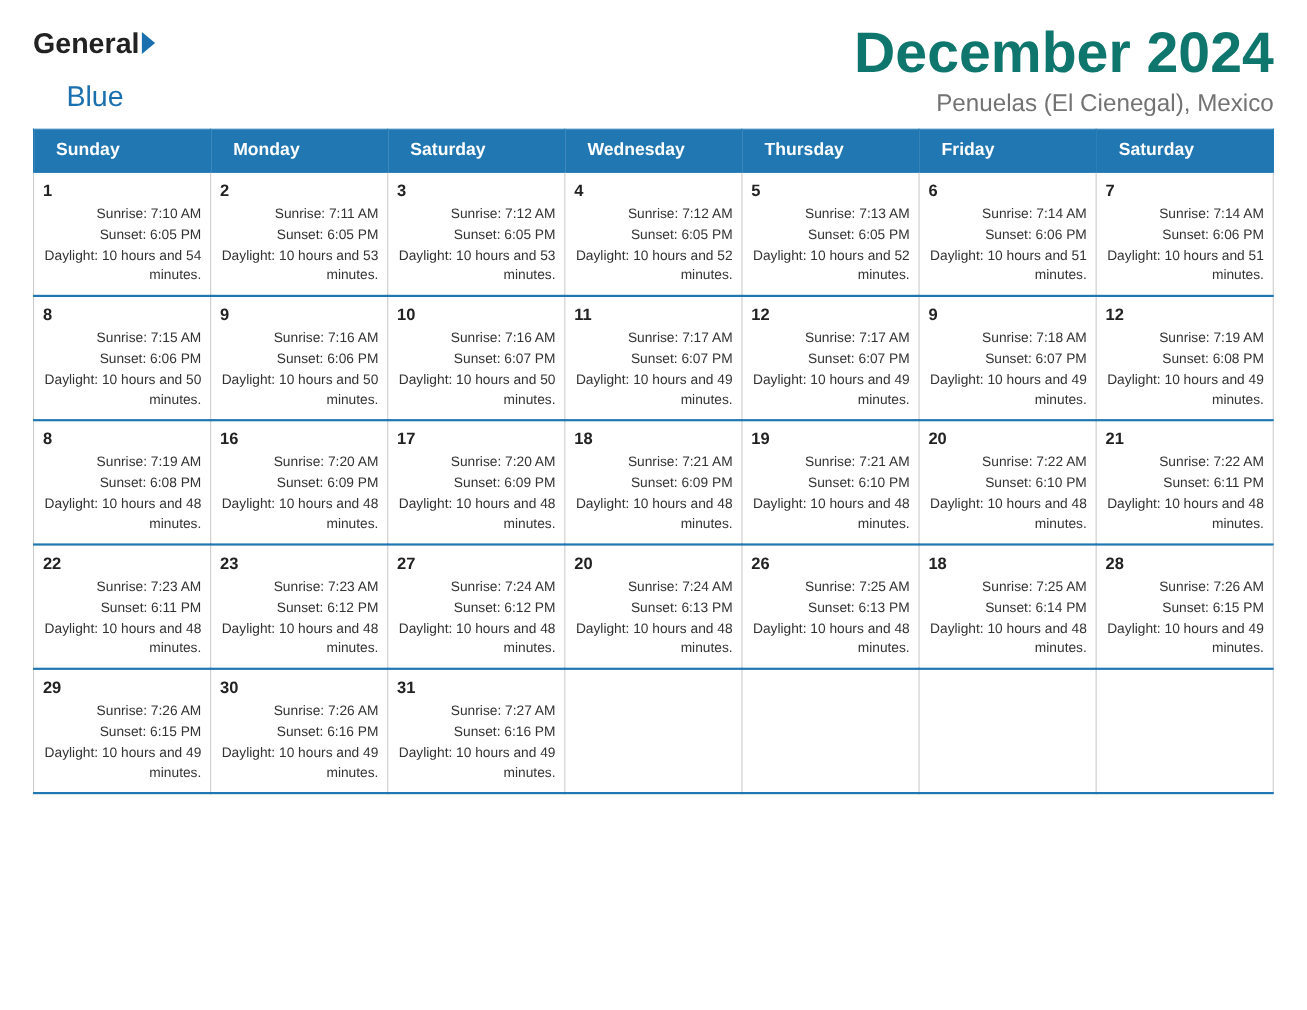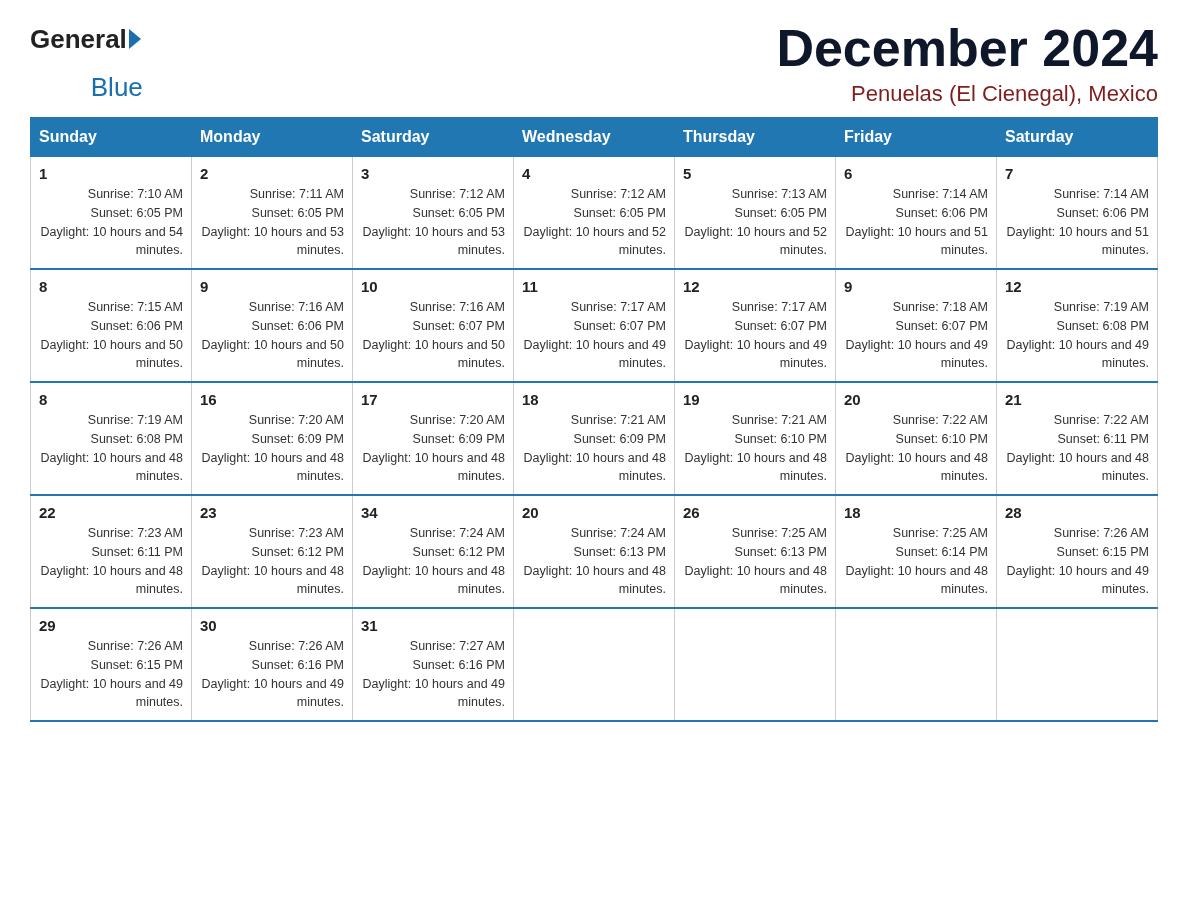--- a/index.html
+++ b/index.html
@@ -13,21 +13,21 @@
     }
     .header {
       display: flex;
       align-items: flex-start;
       justify-content: space-between;
       margin-bottom: 10px;
     }
     .logo {
       display: flex;
       flex-direction: column;
-      align-items: flex-end;
+      align-items: center;
       margin-top: 6px;
     }
     .logo-text {
       display: flex;
       align-items: center;
       font-size: 26px;
       font-weight: bold;
       color: #222;
       line-height: 1;
     }
@@ -42,39 +42,39 @@
       margin: 0 2px;
       vertical-align: middle;
     }
     .logo-blue { color: #1a6faf; font-size: 26px; font-weight: normal; margin-top: 20px; }
     .title-block {
       text-align: right;
     }
     .month-title {
       font-size: 52px;
       font-weight: bold;
-      color: #0f172a;
+      color: #0f766e;
       line-height: 1.1;
     }
     .subtitle {
       font-size: 22px;
-      color: #7f1d1d;
+      color: #737373;
       margin-top: 4px;
     }
     table {
       width: 100%;
       border-collapse: collapse;
       margin-top: 10px;
     }
     thead tr th {
       background-color: #2077b2;
       color: #fff;
       font-size: 16px;
       font-weight: bold;
-      padding: 10px 8px;
+      padding: 10px 20px;
       text-align: left;
       border: 1px solid #2077b2;
     }
     tbody tr td {
       vertical-align: top;
       padding: 8px 8px;
       border: 1px solid #ccc;
       font-size: 13px;
       color: #333;
       width: 14.28%;
@@ -223,21 +223,21 @@
       <tr>
         <td>
           <span class="day-num">22</span>
           <div class="day-info">Sunrise: 7:23 AM<br>Sunset: 6:11 PM<br>Daylight: 10 hours and 48 minutes.</div>
         </td>
         <td>
           <span class="day-num">23</span>
           <div class="day-info">Sunrise: 7:23 AM<br>Sunset: 6:12 PM<br>Daylight: 10 hours and 48 minutes.</div>
         </td>
         <td>
-          <span class="day-num">34</span>
+          <span class="day-num">27</span>
           <div class="day-info">Sunrise: 7:24 AM<br>Sunset: 6:12 PM<br>Daylight: 10 hours and 48 minutes.</div>
         </td>
         <td>
           <span class="day-num">20</span>
           <div class="day-info">Sunrise: 7:24 AM<br>Sunset: 6:13 PM<br>Daylight: 10 hours and 48 minutes.</div>
         </td>
         <td>
           <span class="day-num">26</span>
           <div class="day-info">Sunrise: 7:25 AM<br>Sunset: 6:13 PM<br>Daylight: 10 hours and 48 minutes.</div>
         </td>

